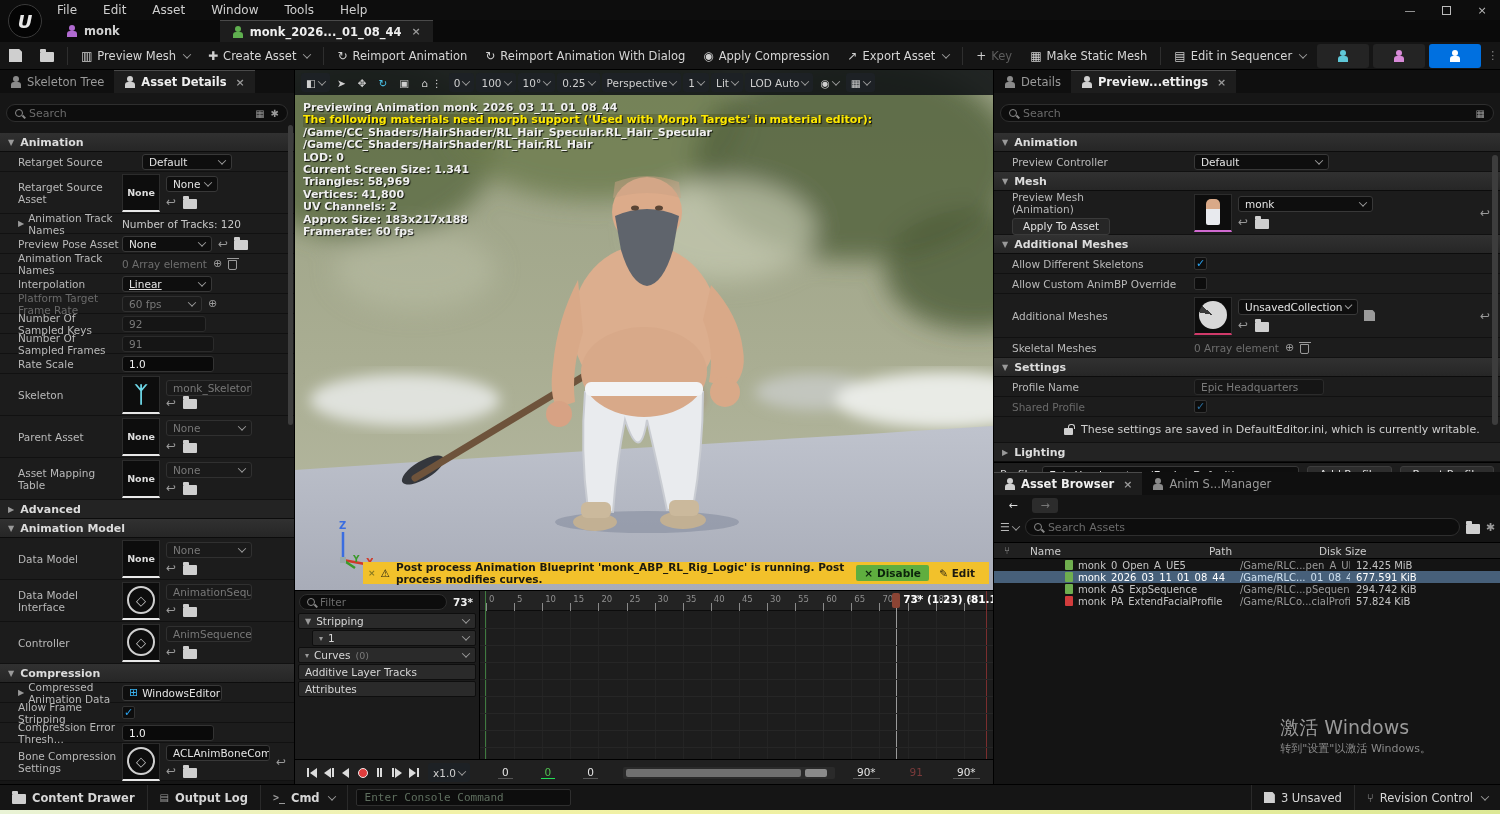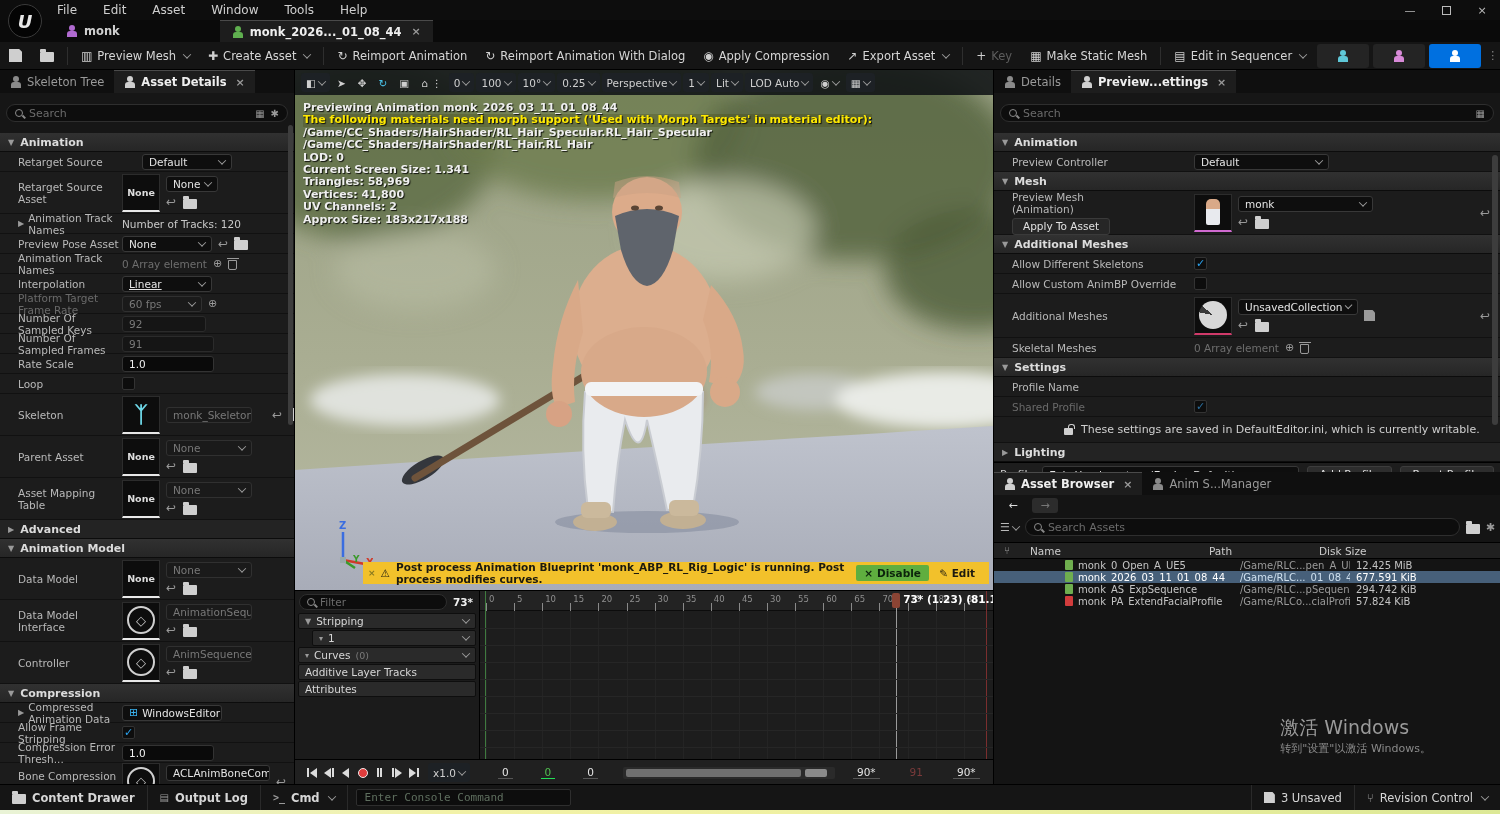--- a/index.html
+++ b/index.html
@@ -404,41 +404,31 @@
         <div class="prow" style="height: 20px;">
           <div class="lblcol">
             <div>
               <div>Rate Scale</div>
             </div>
           </div>
           <div class="valcol">
             <div class="inbox" style="width: 92px;">1.0</div>
           </div>
         </div>
-        <div class="prow" style="height: 20px;">
-          <div class="lblcol">
-            <div>
-              <div>Loop</div>
-            </div>
-          </div>
-          <div class="valcol">
-            <div class="chk"></div>
-          </div>
-        </div>
         <div class="prow" style="height: 42px;">
           <div class="lblcol">
             <div>
               <div>Skeleton</div>
             </div>
           </div>
           <div class="valcol">
             <div class="thumb" style="border-bottom-color: rgb(232, 232, 232);">
               <div style="color: rgb(111, 216, 232); font-size: 22px;">ᛉ</div>
             </div>
-            <div style="display: flex; flex-direction: row; gap: 20px;">
+            <div style="display: flex; flex-direction: column; gap: 0;">
               <div class="dd dim" style="width: 86px;">
                 <span>monk_Skeleton</span>
               </div>
               <div style="display: flex; gap: 7px; align-items: center;">
                 <span class="undo">↩</span>
                 <span class="icon-folder"></span>
               </div>
             </div>
           </div>
         </div>
@@ -728,20 +718,21 @@
         <div>Previewing Animation monk_2026_03_11_01_08_44</div>
         <div class="warn">The following materials need morph support ('Used with Morph Targets' in material editor):</div>
         <div>/Game/CC_Shaders/HairShader/RL_Hair_Specular.RL_Hair_Specular</div>
         <div>/Game/CC_Shaders/HairShader/RL_Hair.RL_Hair</div>
         <div>LOD: 0</div>
         <div>Current Screen Size: 1.341</div>
         <div>Triangles: 58,969</div>
         <div>Vertices: 41,800</div>
         <div>UV Channels: 2</div>
         <div>Approx Size: 183x217x188</div>
+        <div>Framerate: 60 fps</div>
       </div>
 
     <svg id="axis-gizmo" width="48" height="50" viewBox="0 0 48 50">
       <line x1="18" y1="40" x2="18" y2="12" stroke="#3a6de0" stroke-width="2.5"></line>
       <line x1="18" y1="40" x2="40" y2="44" stroke="#d03a2a" stroke-width="2.5"></line>
       <line x1="18" y1="40" x2="30" y2="48" stroke="#3a9a2a" stroke-width="2.5"></line>
       <rect x="15" y="37" width="6" height="6" fill="#9aa"></rect>
       <text x="14" y="9" fill="#3a6de0" font-size="10" font-weight="bold">Z</text>
       <text x="41" y="46" fill="#d03a2a" font-size="10" font-weight="bold">X</text>
       <text x="28" y="42" fill="#3a9a2a" font-size="9" font-weight="bold">Y</text>
@@ -1042,20 +1033,23 @@
         <div class="sec-hdr">
           <span class="sec-arrow">▼</span>
           <span>Settings</span>
         </div>
         <div class="prow" style="height: 20px;">
           <div class="lblcol">
             <div>
               <div>Profile Name</div>
             </div>
           </div>
+          <div class="valcol">
+            <div class="robox" style="width: 130px;">Epic Headquarters</div>
+          </div>
         </div>
         <div class="prow" style="height: 20px;">
           <div class="lblcol dim">
             <div>
               <div>Shared Profile</div>
             </div>
           </div>
           <div class="valcol">
             <div class="chk on dim">✓</div>
           </div>

